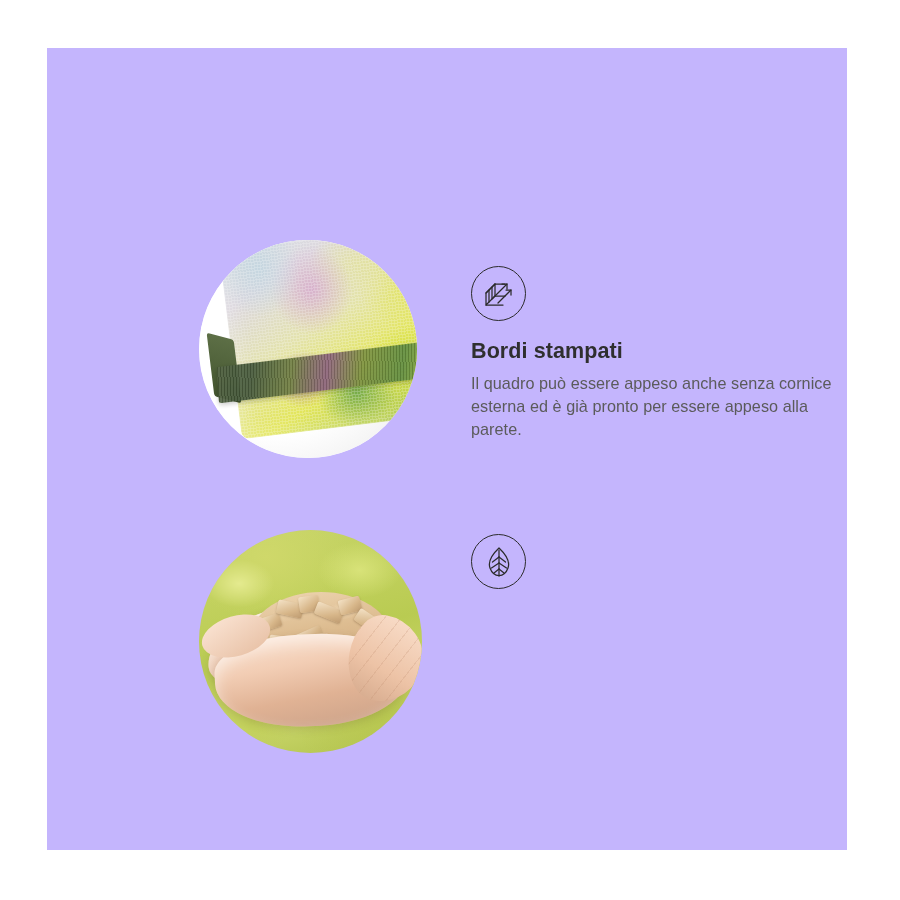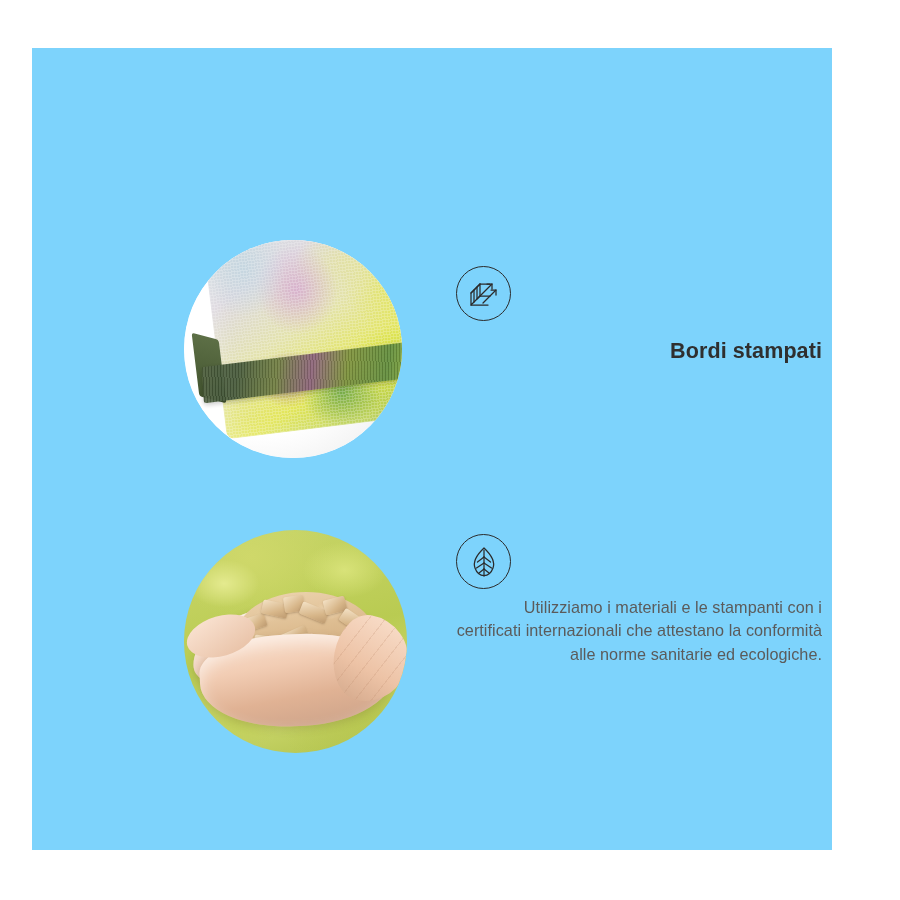--- a/index.html
+++ b/index.html
@@ -18,26 +18,25 @@
   .page {
     position: relative;
     width: 900px;
     height: 900px;
     background: #ffffff;
   }
 
   
   .panel {
     position: absolute;
-    left: 32px;
+    left: 47px;
     top: 48px;
     width: 800px;
     height: 802px;
-    background: #7dd3fc;
-    text-align: right;
+    background: #c4b5fd;
   }
 
   .feature {
     position: absolute;
     left: 0;
     top: 0;
   }
 
   
   .media {
@@ -275,20 +274,21 @@
               <path d="M14 8 L24 8"></path>
 
               <path d="M12 22 L26 8"></path>
               <path d="M21 8 L26 8 L26 13"></path>
               <path d="M17 27 L30 14"></path>
               <path d="M25 14 L30 14 L30 19"></path>
             </g>
           </svg>
         </div>
         <h2 class="f-title">Bordi stampati</h2>
+        <p class="f-desc">Il quadro può essere appeso anche senza cornice esterna ed è già pronto per essere appeso alla parete.</p>
       </div>
     </div>
 
     <div class="feature">
 
       <div class="media media-eco">
         <div class="meadow-blur"></div>
         <div class="palm palm-back"></div>
         <div class="chips">
           <div class="chip" style="left:8px;  top:24px; width:22px; height:13px; transform:rotate(-18deg);"></div>
@@ -323,18 +323,17 @@
               <path d="M17 12 L10.5 17"></path>
               <path d="M17 18 L9.5 23"></path>
               <path d="M17 24 L12 28"></path>
 
               <path d="M17 12 L23.5 17"></path>
               <path d="M17 18 L24.5 23"></path>
               <path d="M17 24 L22 28"></path>
             </g>
           </svg>
         </div>
-        <p class="f-desc">Utilizziamo i materiali e le stampanti con i certificati internazionali che attestano la conformità alle norme sanitarie ed ecologiche.</p>
       </div>
     </div>
 
   </div>
 </div>
 
 </body></html>

